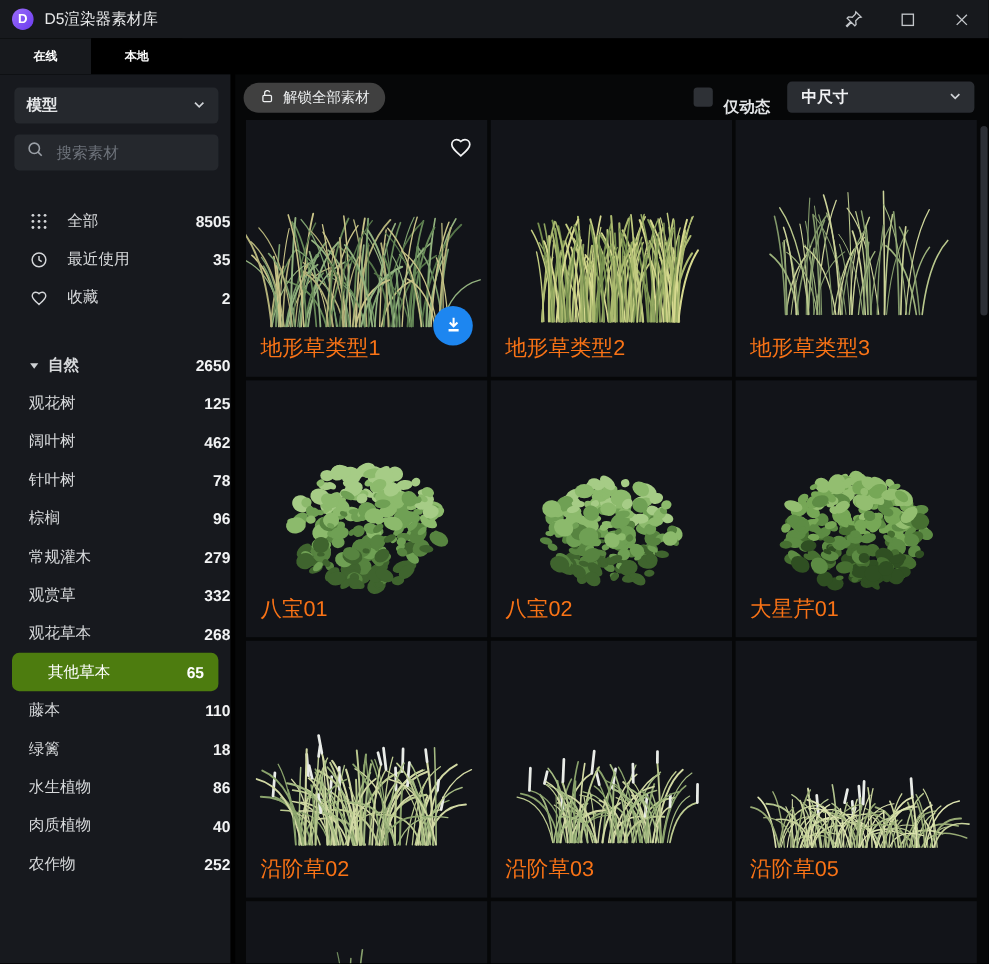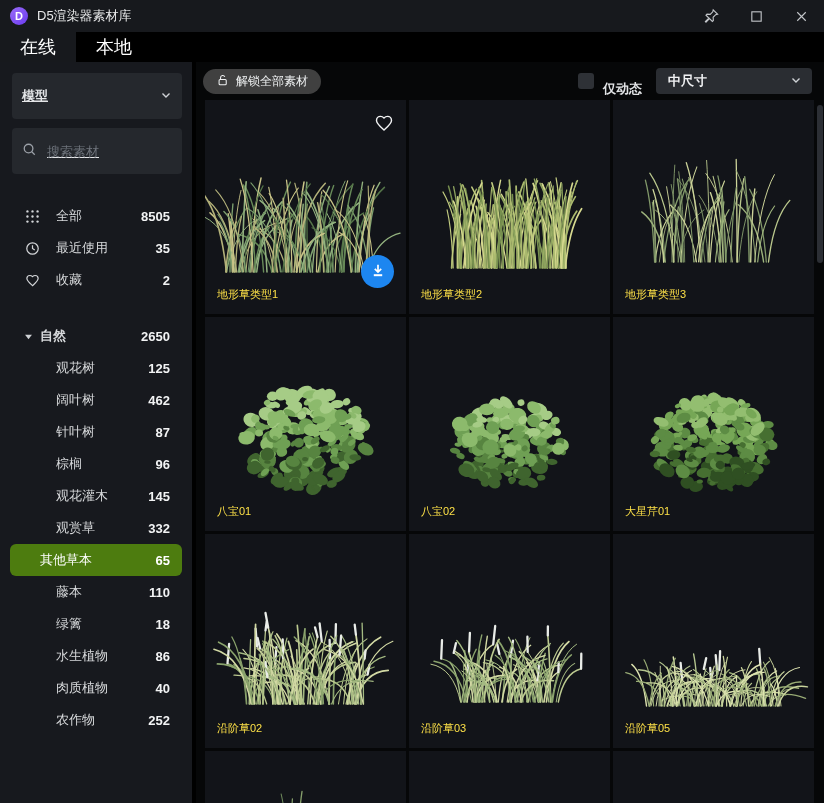--- a/index.html
+++ b/index.html
@@ -13,44 +13,44 @@
         background:linear-gradient(135deg,#9a6cf8,#6b3bf0);display:flex;align-items:center;justify-content:center;}
   .logo span{color:#fff;font-size:11px;font-weight:700;line-height:1;}
   .wtitle{margin-left:9px;font-size:13px;color:#e8e9ea;}
   .wctrls{margin-left:auto;display:flex;height:100%;}
   .wbtn{width:45px;height:100%;background:none;border:none;display:flex;align-items:center;justify-content:center;cursor:pointer;padding:0;}
   .wbtn svg{stroke:#c3c6ca;}
 
   
   .tabbar{height:30px;background:#000;display:flex;flex:none;}
   .tab{width:76px;height:100%;display:flex;align-items:center;justify-content:center;
-       font-size:18px;font-weight:400;color:#fff;cursor:pointer;background:#000;}
+       font-size:10px;font-weight:700;color:#fff;cursor:pointer;background:#000;}
   .tab.active{background:#17191d;}
 
   
   .bodyrow{flex:1;display:flex;background:#000;min-height:0;}
 
   
   .sidebar{width:192px;flex:none;background:#17191e;padding-top:11px;overflow:hidden;}
-  .sselect,.ssearch{height:46px;margin:0 10px 9px 12px;background:#25282d;border-radius:4px;
-       display:flex;align-items:center;padding:0 10px;cursor:pointer;text-decoration:underline;}
+  .sselect,.ssearch{height:30px;margin:0 10px 9px 12px;background:#25282d;border-radius:4px;
+       display:flex;align-items:center;padding:0 10px;cursor:pointer;}
   .sselect span{font-size:13px;color:#e3e5e7;font-weight:600;}
   .sselect .chev{margin-left:auto;}
   .ssearch input{background:none;border:none;outline:none;color:#e3e5e7;font-size:13px;width:110px;
        font-family:inherit;margin-left:8px;}
   .ssearch input::placeholder{color:#6e737b;}
 
   .quicklist{margin-top:26px;}
   .catlist{margin-top:24px;}
   .srow{display:flex;align-items:center;height:32px;font-size:13px;color:#d7d9db;cursor:pointer;position:relative;}
   .srow .sicon{width:16px;height:16px;margin:0 16px 0 24px;flex:none;display:flex;align-items:center;justify-content:center;}
-  .srow .scount{margin-left:auto;padding-right:22px;font-weight:700;color:#f2f3f4;font-size:13px;}
+  .srow .scount{margin-left:auto;font-weight:700;color:#f2f3f4;font-size:13px;}
   .srow.parent .caret{width:10px;height:10px;margin-left:24px;margin-right:6px;display:flex;align-items:center;}
   .srow.parent .slabel{font-weight:600;}
-  .srow.child .slabel{margin-left:56px;}
+  .srow.child .slabel{margin-left:24px;}
   .srow.child.selected{margin:0 10px;border-radius:6px;background:#4d7c0f;color:#fff;}
   .srow.child.selected .slabel{margin-left:30px;}
   .srow.child.selected .scount{padding-right:12px;color:#fff;}
 
   
   .main{flex:1;background:#060708;margin-left:4px;position:relative;min-width:0;overflow:hidden;}
   .toolbar{height:38px;display:flex;align-items:center;padding:0 12px 0 7px;}
   .pill{height:25px;border:none;border-radius:13px;background:#404040;color:#eef0f1;font-size:12px;
         display:flex;align-items:center;gap:7px;padding:0 13px;cursor:pointer;font-family:inherit;}
   .tb-right{margin-left:auto;display:flex;align-items:center;}
@@ -58,21 +58,21 @@
   .cblabel{font-size:13px;color:#e2e4e6;font-weight:600;margin:16px 14px 0 9px;}
   .sizesel{width:134px;height:26px;background:#2a2d32;border-radius:4px;display:flex;align-items:center;
         padding:0 10px 0 12px;cursor:pointer;gap:11px;}
   .sizesel span{font-size:13px;font-weight:700;color:#f0f1f3;}
   .sizesel .chev{margin-left:auto;}
 
   
   .grid{margin-left:9px;display:grid;grid-template-columns:repeat(3,201px);grid-auto-rows:214px;gap:3px;}
   .card{position:relative;background:#121419;overflow:hidden;cursor:pointer;}
   .card svg.thumb{position:absolute;inset:0;width:100%;height:100%;}
-  .cname{position:absolute;left:12px;bottom:12px;font-size:11px;color:#fde047;}
+  .cname{position:absolute;left:12px;bottom:12px;font-size:18px;color:#f97316;}
   .fav{position:absolute;top:13px;right:12px;width:20px;height:20px;cursor:pointer;}
   .dl{position:absolute;right:12px;bottom:26px;width:33px;height:33px;border-radius:50%;border:none;
       background:#1d86f0;display:flex;align-items:center;justify-content:center;cursor:pointer;}
 
   
   .vscroll{position:absolute;top:40px;right:1px;width:6px;bottom:4px;}
   .vthumb{width:6px;height:158px;border-radius:3px;background:#2c2f35;margin-top:3px;cursor:pointer;}
 </style>
 </head>
 <body>
@@ -178,33 +178,37 @@
           <div class="srow child">
             <span class="slabel">观花树</span>
             <span class="scount">125</span>
           </div>
           <div class="srow child">
             <span class="slabel">阔叶树</span>
             <span class="scount">462</span>
           </div>
           <div class="srow child">
             <span class="slabel">针叶树</span>
-            <span class="scount">87</span>
+            <span class="scount">78</span>
           </div>
           <div class="srow child">
             <span class="slabel">棕榈</span>
             <span class="scount">96</span>
           </div>
           <div class="srow child">
-            <span class="slabel">观花灌木</span>
-            <span class="scount">145</span>
+            <span class="slabel">常规灌木</span>
+            <span class="scount">279</span>
           </div>
           <div class="srow child">
             <span class="slabel">观赏草</span>
             <span class="scount">332</span>
+          </div>
+          <div class="srow child">
+            <span class="slabel">观花草本</span>
+            <span class="scount">268</span>
           </div>
           <div class="srow child selected">
             <span class="slabel">其他草本</span>
             <span class="scount">65</span>
           </div>
           <div class="srow child">
             <span class="slabel">藤本</span>
             <span class="scount">110</span>
           </div>
           <div class="srow child">

